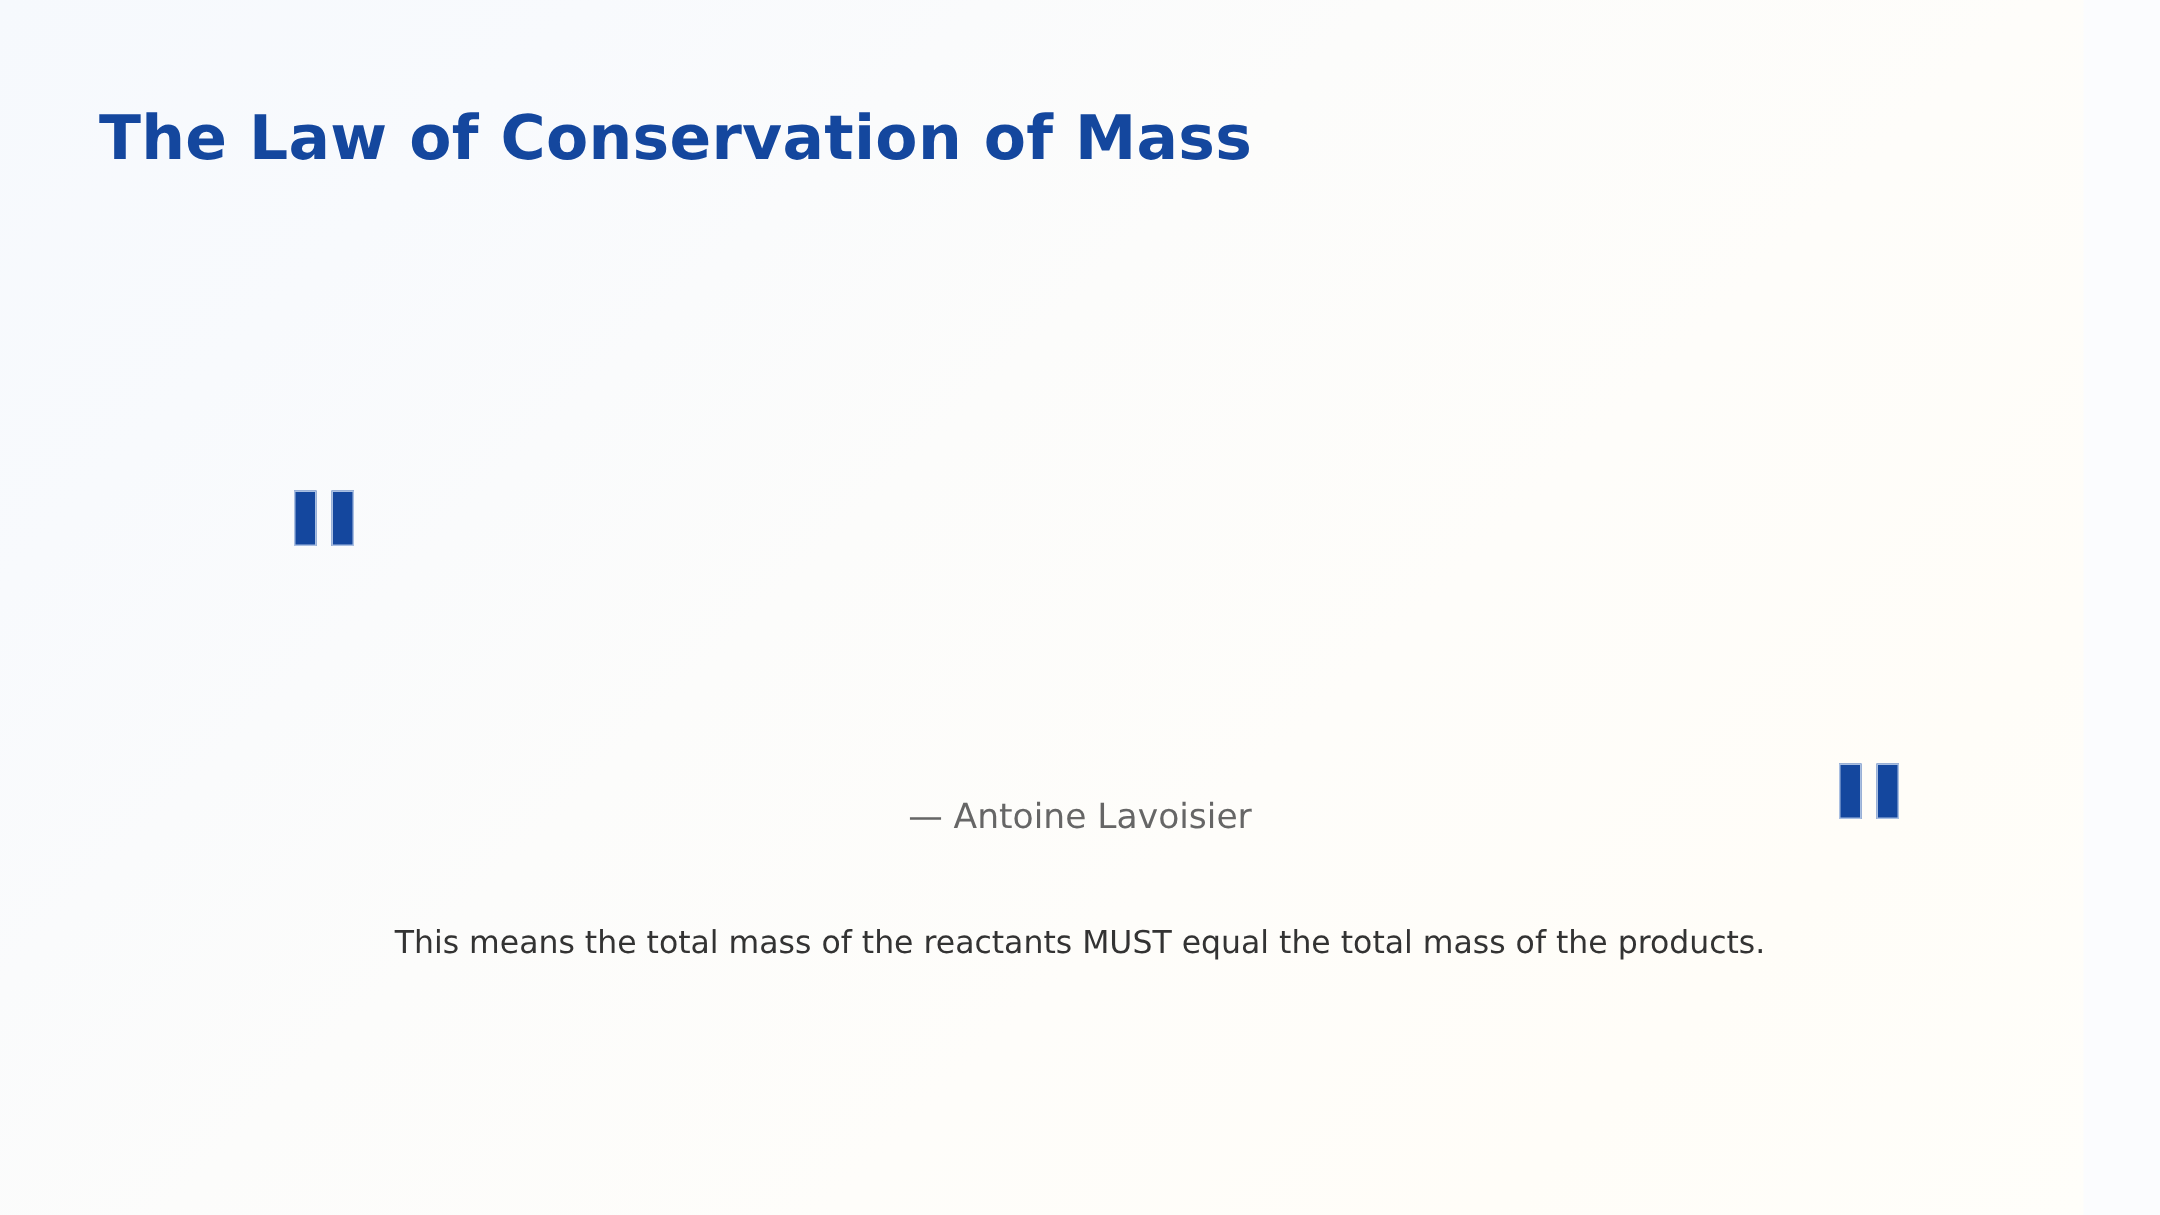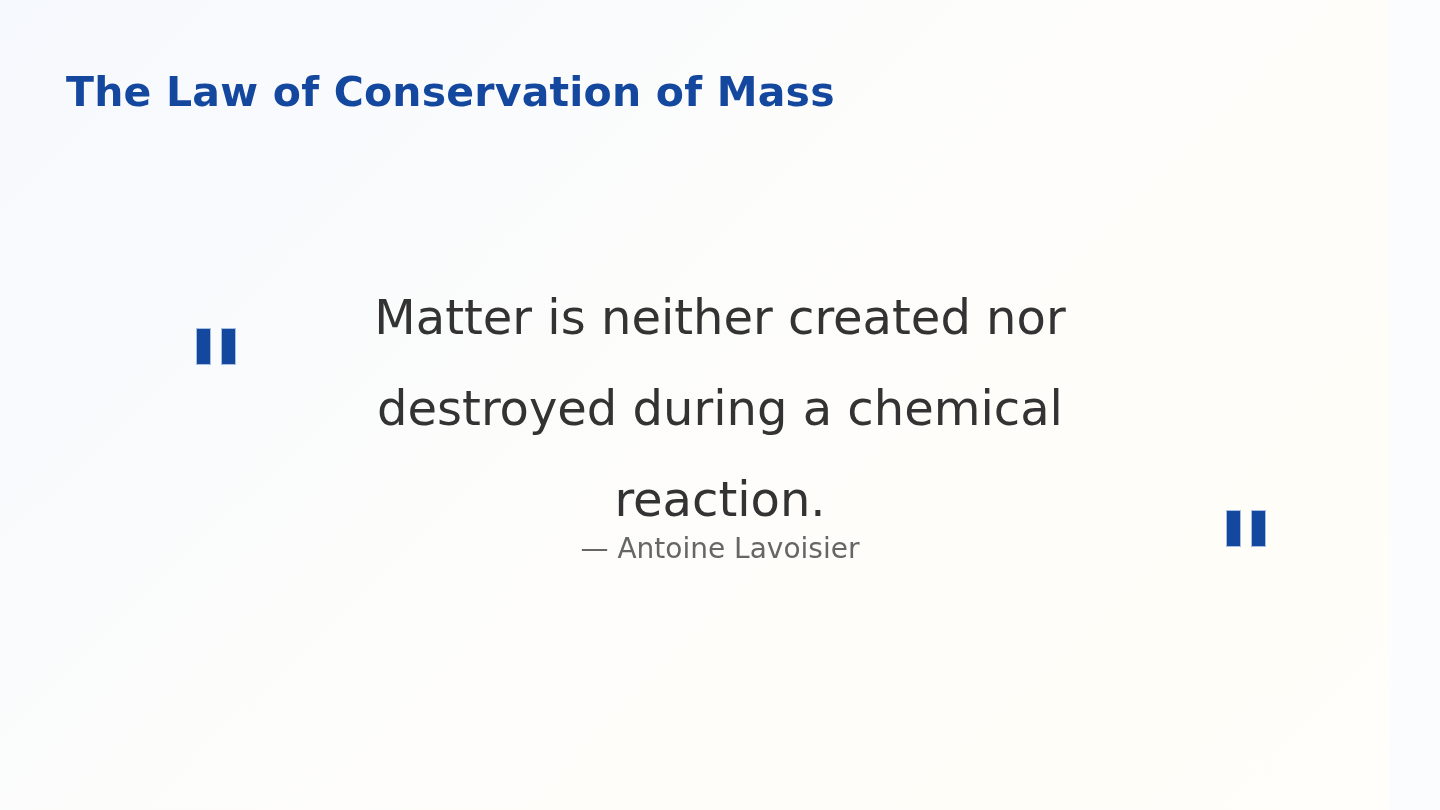--- a/index.html
+++ b/index.html
@@ -103,21 +103,21 @@
     color: #333333;
   }
 
   #quote-attribution {
     position: absolute;
     left: 290px;
     top: 257px;
     width: 860px;
     text-align: center;
     font-family: "DejaVu Sans", sans-serif;
-    font-size: 28px;
+    font-size: 23px;
     line-height: 1.4;
     color: #666666;
   }
   #quote-attribution .attrib-line {
     display: block;
   }
 
   
   #explanation {
     position: absolute;
@@ -136,24 +136,24 @@
 <body>
 
 <div id="slide">
 
   <h1 id="slide-title">The Law of Conservation of Mass</h1>
 
   <div id="quote-block">
 
     <span id="quote-open" class="quote-mark" aria-hidden="true"><span class="bar"></span><span class="bar"></span></span>
 
-    <p id="quote-text">Matter is neither created nor destroyed during a chemical reaction.</p>
 
     <span id="quote-close" class="quote-mark" aria-hidden="true"><span class="bar"></span><span class="bar"></span></span>
 
     <div id="quote-attribution">
       <span class="attrib-line">— Antoine Lavoisier</span>
     </div>
 
   </div>
 
+  <p id="explanation">This means the total mass of the reactants MUST equal the total mass of the products.</p>
 
 </div>
 
 </body></html>

